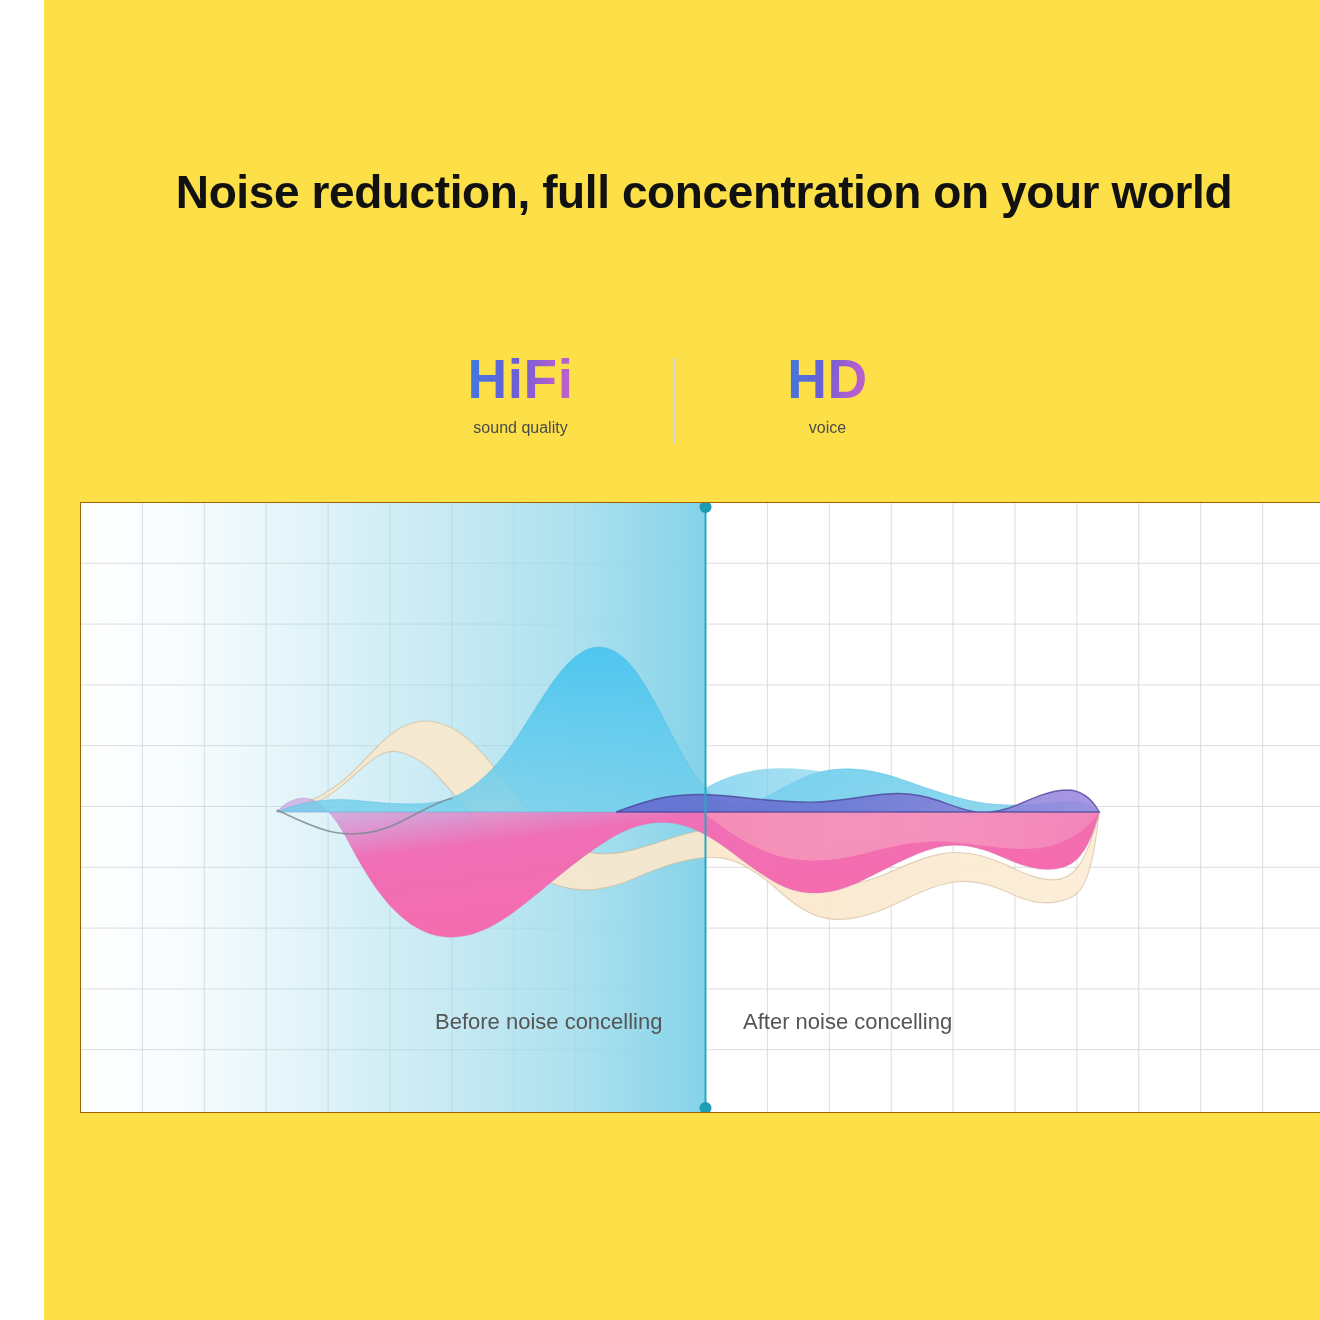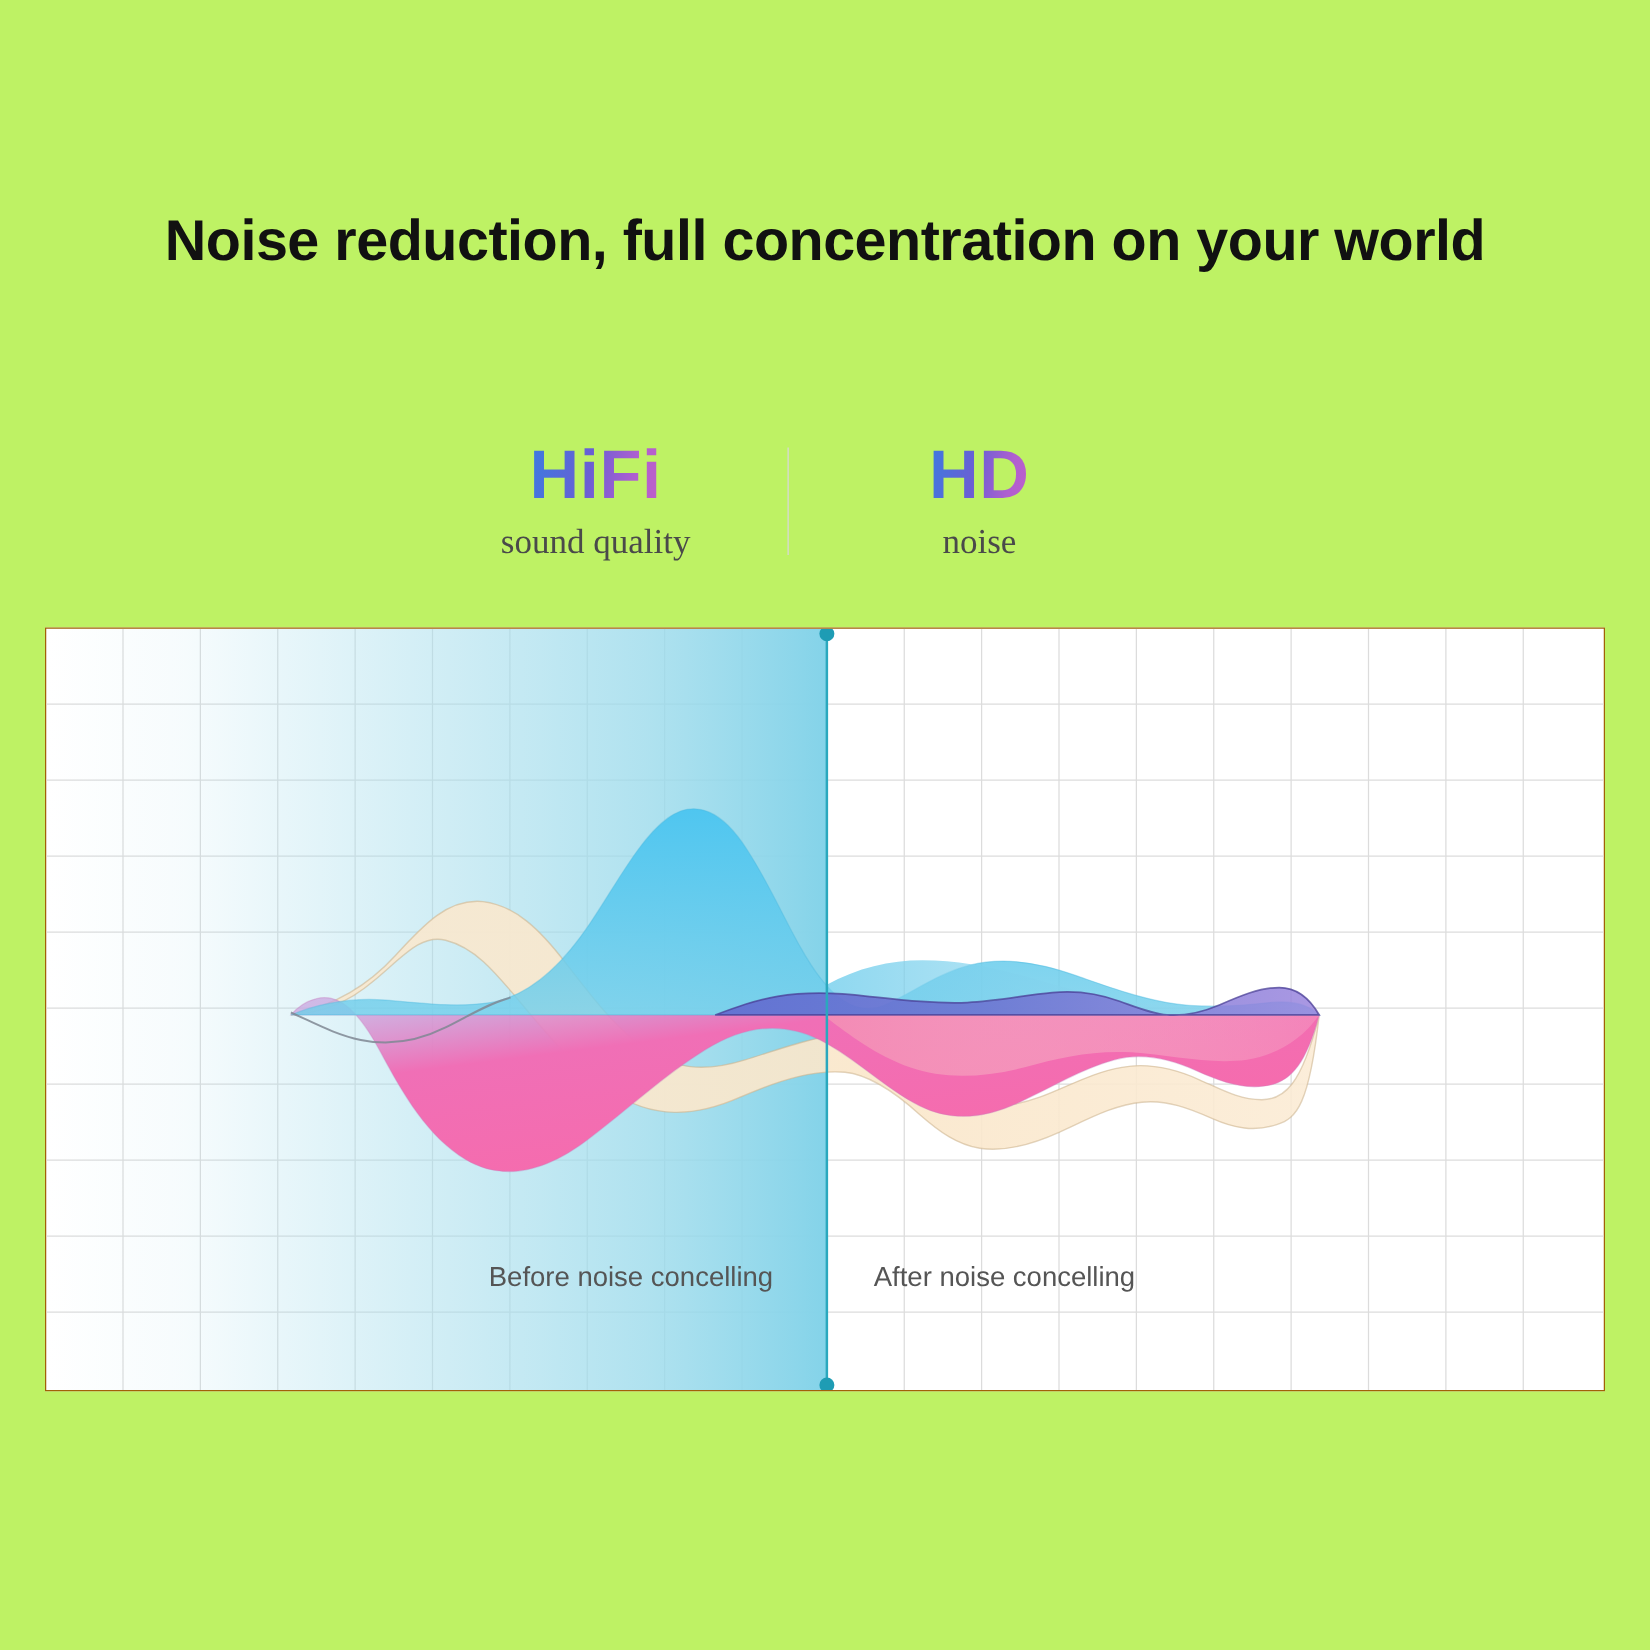--- a/index.html
+++ b/index.html
@@ -12,21 +12,22 @@
     height: 1320px;
     font-family: "Liberation Sans", sans-serif;
     -webkit-font-smoothing: antialiased;
     overflow: hidden;
     position: relative;
   }
 
   .page {
     position: absolute;
     inset: 0;
-    background: #bef264;
+    background: #fde047;
+    margin-left: 44px;
   }
 
   
   .header {
     position: absolute;
     top: 168px;
     left: 0;
     width: 1320px;
     text-align: center;
   }
@@ -73,24 +74,23 @@
     letter-spacing: 0.5px;
     background-image: linear-gradient(100deg, #3B7BE0 0%, #6A5FD4 45%, #B05FD0 78%, #C060C8 100%);
     -webkit-background-clip: text;
     background-clip: text;
     color: transparent;
     -webkit-text-fill-color: transparent;
     display: inline-block;
   }
   .badge-sub {
     margin-top: 13px;
-    font-size: 28px;
+    font-size: 16px;
     color: #4A4A4A;
     line-height: 1;
-    font-family: Liberation Serif, serif;
   }
   .badge-divider {
     width: 1px;
     height: 86px;
     background: #D8D8D8;
     margin: 6px 48px 0 48px;
     flex: 0 0 auto;
   }
 
   
@@ -136,21 +136,21 @@
   <div class="badges">
     <div class="badge">
       <div class="badge-title">HiFi</div>
       <div class="badge-sub">sound quality</div>
     </div>
 
     <div class="badge-divider"></div>
 
     <div class="badge">
       <div class="badge-title">HD</div>
-      <div class="badge-sub">noise</div>
+      <div class="badge-sub">voice</div>
     </div>
   </div>
 
   <div class="chart">
 
     <svg class="chart-svg" viewBox="0 0 1248 611" preserveAspectRatio="none">
       <defs>
 
         <linearGradient id="gCyan" x1="0" y1="0" x2="1" y2="0">
           <stop offset="0.00" stop-color="#A5DDEC" stop-opacity="0"></stop>

